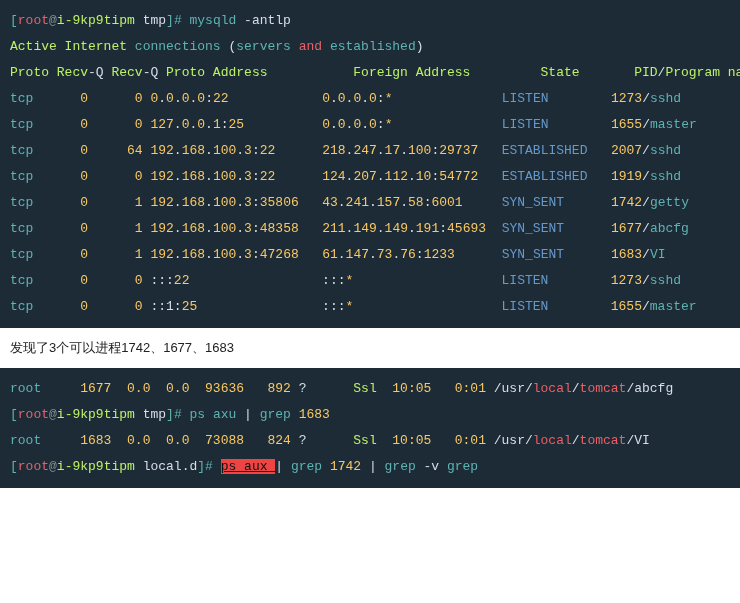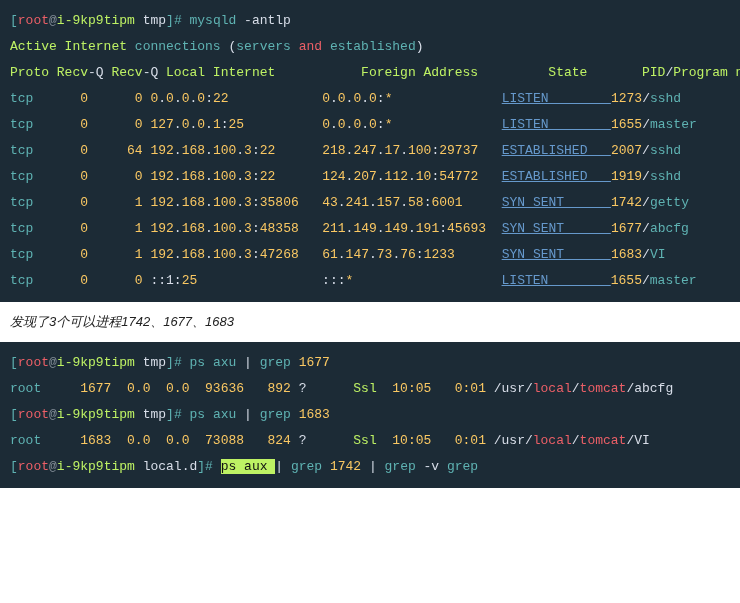--- a/index.html
+++ b/index.html
@@ -15,62 +15,61 @@
     padding: 8px 10px;
     line-height: 26px;
     color: #c0c5ce;
   }
   .note {
     padding: 8px 10px;
     line-height: 24px;
     font-family: -apple-system, "Microsoft YaHei", sans-serif;
     font-size: 13px;
     color: #222;
-    font-style: italic;
   }
   .r { color: #ec5f67; }     
   .g { color: #bef264; }     
   .y { color: #fac863; }     
-  .b { color: #6699cc; text-decoration: underline; }     
+  .b { color: #6699cc; }     
   .c { color: #5fb3b3; }     
   .w { color: #d8dee9; }     
   .gr{ color: #848e98; }     
-  .hl { background: #bef264; color: #111; }
+  .hl { background: #ef4444; color: #111; text-decoration: underline; }
   span { white-space: pre; }
 </style>
 </head>
 <body>
 
 <div class="term">
   <div>
     <span class="c">[</span><span class="r">root</span><span class="gr">@</span><span class="g">i-9kp9tipm</span><span class="w"> tmp</span><span class="c">]# </span><span class="c">mysqld </span><span class="w">-antlp</span>
   </div>
   <div>
     <span class="g">Active Internet </span><span class="c">connections </span><span class="w">(</span><span class="c">servers </span><span class="r">and </span><span class="c">established</span><span class="w">)</span>
   </div>
   <div>
-    <span class="g">Proto </span><span class="g">Recv</span><span class="w">-Q </span><span class="g">Recv</span><span class="w">-Q </span><span class="g">Local Internet</span><span>           </span><span class="g">Foreign Address</span><span>         </span><span class="g">State</span><span>       </span><span class="g">PID</span><span class="w">/</span><span class="g">Program name</span>
+    <span class="g">Proto </span><span class="g">Recv</span><span class="w">-Q </span><span class="g">Recv</span><span class="w">-Q </span><span class="g">Proto Address</span><span>           </span><span class="g">Foreign Address</span><span>         </span><span class="g">State</span><span>       </span><span class="g">PID</span><span class="w">/</span><span class="g">Program name</span>
   </div>
   <div id="netrows">
       <div><span class="c">tcp </span><span class="y">     0</span><span class="y">      0</span><span class="y"> 0</span><span class="w">.</span><span class="y">0</span><span class="w">.</span><span class="y">0</span><span class="w">.</span><span class="y">0</span><span class="w">:</span><span class="y">22</span><span>            </span><span class="y">0</span><span class="w">.</span><span class="y">0</span><span class="w">.</span><span class="y">0</span><span class="w">.</span><span class="y">0</span><span class="w">:</span><span class="y">*</span><span>              </span><span class="b">LISTEN        </span><span class="y">1273</span><span class="w">/</span><span class="c">sshd</span></div>
       <div><span class="c">tcp </span><span class="y">     0</span><span class="y">      0</span><span class="y"> 127</span><span class="w">.</span><span class="y">0</span><span class="w">.</span><span class="y">0</span><span class="w">.</span><span class="y">1</span><span class="w">:</span><span class="y">25</span><span>          </span><span class="y">0</span><span class="w">.</span><span class="y">0</span><span class="w">.</span><span class="y">0</span><span class="w">.</span><span class="y">0</span><span class="w">:</span><span class="y">*</span><span>              </span><span class="b">LISTEN        </span><span class="y">1655</span><span class="w">/</span><span class="c">master</span></div>
       <div><span class="c">tcp </span><span class="y">     0</span><span class="y">     64</span><span class="y"> 192</span><span class="w">.</span><span class="y">168</span><span class="w">.</span><span class="y">100</span><span class="w">.</span><span class="y">3</span><span class="w">:</span><span class="y">22</span><span>      </span><span class="y">218</span><span class="w">.</span><span class="y">247</span><span class="w">.</span><span class="y">17</span><span class="w">.</span><span class="y">100</span><span class="w">:</span><span class="y">29737</span><span>   </span><span class="b">ESTABLISHED   </span><span class="y">2007</span><span class="w">/</span><span class="c">sshd</span></div>
       <div><span class="c">tcp </span><span class="y">     0</span><span class="y">      0</span><span class="y"> 192</span><span class="w">.</span><span class="y">168</span><span class="w">.</span><span class="y">100</span><span class="w">.</span><span class="y">3</span><span class="w">:</span><span class="y">22</span><span>      </span><span class="y">124</span><span class="w">.</span><span class="y">207</span><span class="w">.</span><span class="y">112</span><span class="w">.</span><span class="y">10</span><span class="w">:</span><span class="y">54772</span><span>   </span><span class="b">ESTABLISHED   </span><span class="y">1919</span><span class="w">/</span><span class="c">sshd</span></div>
       <div><span class="c">tcp </span><span class="y">     0</span><span class="y">      1</span><span class="y"> 192</span><span class="w">.</span><span class="y">168</span><span class="w">.</span><span class="y">100</span><span class="w">.</span><span class="y">3</span><span class="w">:</span><span class="y">35806</span><span>   </span><span class="y">43</span><span class="w">.</span><span class="y">241</span><span class="w">.</span><span class="y">157</span><span class="w">.</span><span class="y">58</span><span class="w">:</span><span class="y">6001</span><span>     </span><span class="b">SYN_SENT      </span><span class="y">1742</span><span class="w">/</span><span class="c">getty</span></div>
       <div><span class="c">tcp </span><span class="y">     0</span><span class="y">      1</span><span class="y"> 192</span><span class="w">.</span><span class="y">168</span><span class="w">.</span><span class="y">100</span><span class="w">.</span><span class="y">3</span><span class="w">:</span><span class="y">48358</span><span>   </span><span class="y">211</span><span class="w">.</span><span class="y">149</span><span class="w">.</span><span class="y">149</span><span class="w">.</span><span class="y">191</span><span class="w">:</span><span class="y">45693</span><span>  </span><span class="b">SYN_SENT      </span><span class="y">1677</span><span class="w">/</span><span class="c">abcfg</span></div>
       <div><span class="c">tcp </span><span class="y">     0</span><span class="y">      1</span><span class="y"> 192</span><span class="w">.</span><span class="y">168</span><span class="w">.</span><span class="y">100</span><span class="w">.</span><span class="y">3</span><span class="w">:</span><span class="y">47268</span><span>   </span><span class="y">61</span><span class="w">.</span><span class="y">147</span><span class="w">.</span><span class="y">73</span><span class="w">.</span><span class="y">76</span><span class="w">:</span><span class="y">1233</span><span>      </span><span class="b">SYN_SENT      </span><span class="y">1683</span><span class="w">/</span><span class="c">VI</span></div>
+      <div><span class="c">tcp </span><span class="y">     0</span><span class="y">      0</span><span class="w"> :::</span><span class="y">22</span><span>                 </span><span class="w">:::</span><span class="y">*</span><span>                   </span><span class="b">LISTEN        </span><span class="y">1273</span><span class="w">/</span><span class="c">sshd</span></div>
       <div><span class="c">tcp </span><span class="y">     0</span><span class="y">      0</span><span class="w"> ::</span><span class="w">1:</span><span class="y">25</span><span>                </span><span class="w">:::</span><span class="y">*</span><span>                   </span><span class="b">LISTEN        </span><span class="y">1655</span><span class="w">/</span><span class="c">master</span></div>
     </div>
 </div>
 
 <div class="note">
   <div>发现了3个可以进程1742、1677、1683</div>
 </div>
 
 <div class="term">
   <div id="b2">
-      <div><span class="c">[</span><span class="r">root</span><span class="gr">@</span><span class="g">i-9kp9tipm</span><span class="w"> tmp</span><span class="c">]# </span><span class="c">ps axu </span><span class="w">| </span><span class="c">grep </span><span class="y">1677</span></div>
       <div><span class="c">root  </span><span class="y">   1677</span><span class="y">  0.0</span><span class="y">  0.0</span><span class="y">  93636</span><span class="y">   892</span><span class="w"> ?</span><span>      </span><span class="g">Ssl</span><span>  </span><span class="y">10:05</span><span>   </span><span class="y">0:01 </span><span class="w">/usr/</span><span class="r">local</span><span class="w">/</span><span class="r">tomcat</span><span class="w">/abcfg</span></div>
       <div><span class="c">[</span><span class="r">root</span><span class="gr">@</span><span class="g">i-9kp9tipm</span><span class="w"> tmp</span><span class="c">]# </span><span class="c">ps axu </span><span class="w">| </span><span class="c">grep </span><span class="y">1683</span></div>
       <div><span class="c">root  </span><span class="y">   1683</span><span class="y">  0.0</span><span class="y">  0.0</span><span class="y">  73088</span><span class="y">   824</span><span class="w"> ?</span><span>      </span><span class="g">Ssl</span><span>  </span><span class="y">10:05</span><span>   </span><span class="y">0:01 </span><span class="w">/usr/</span><span class="r">local</span><span class="w">/</span><span class="r">tomcat</span><span class="w">/VI</span></div>
       <div><span class="c">[</span><span class="r">root</span><span class="gr">@</span><span class="g">i-9kp9tipm</span><span class="w"> local.d</span><span class="c">]# </span><span class="hl">ps aux </span><span class="w">| </span><span class="c">grep </span><span class="y">1742 </span><span class="w">| </span><span class="c">grep </span><span class="w">-v </span><span class="c">grep</span></div>
     </div>
 </div>
 
 </body></html>

